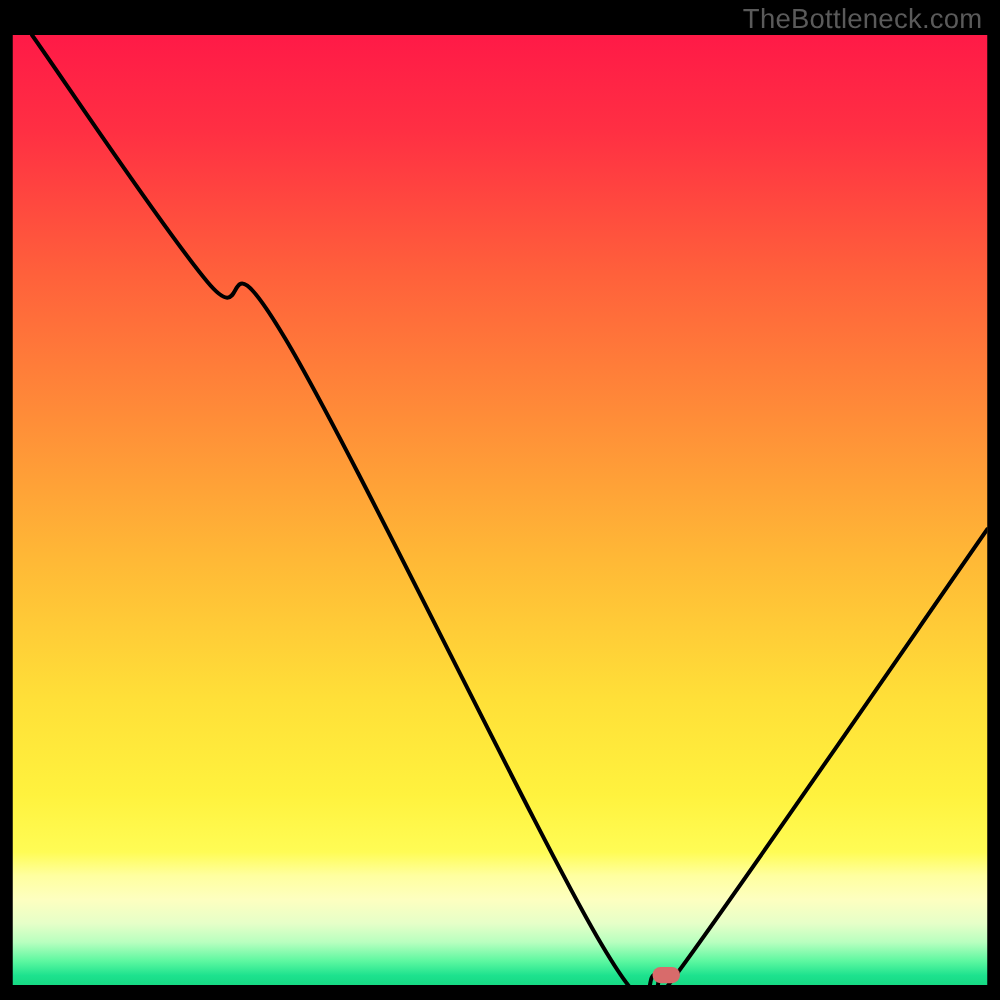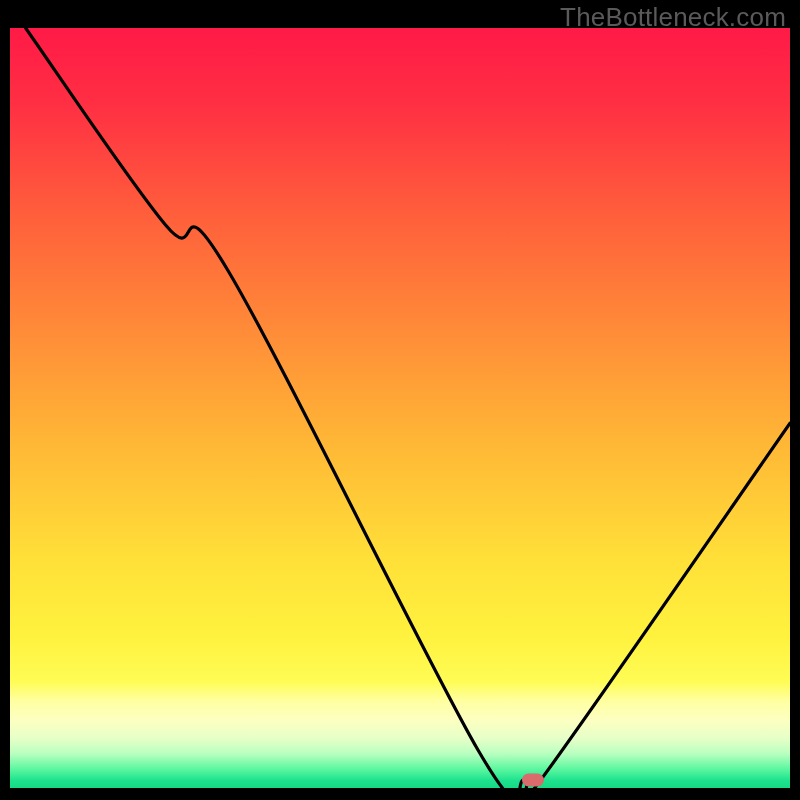--- a/index.html
+++ b/index.html
@@ -9,21 +9,21 @@
     background: #000;
     position: relative;
     font-family: Arial, Helvetica, sans-serif;
     overflow: hidden;
   }
   .watermark {
     position: absolute;
     top: 2px;
     right: 14px;
     color: #5a5a5a;
-    font-size: 26px;
+    font-size: 22px;
     font-weight: 500;
     z-index: 10;
     letter-spacing: 0.2px;
   }
   .plot-outer {
     position: absolute;
     left: 10px;
     top: 28px;
     width: 780px;
     height: 760px;

